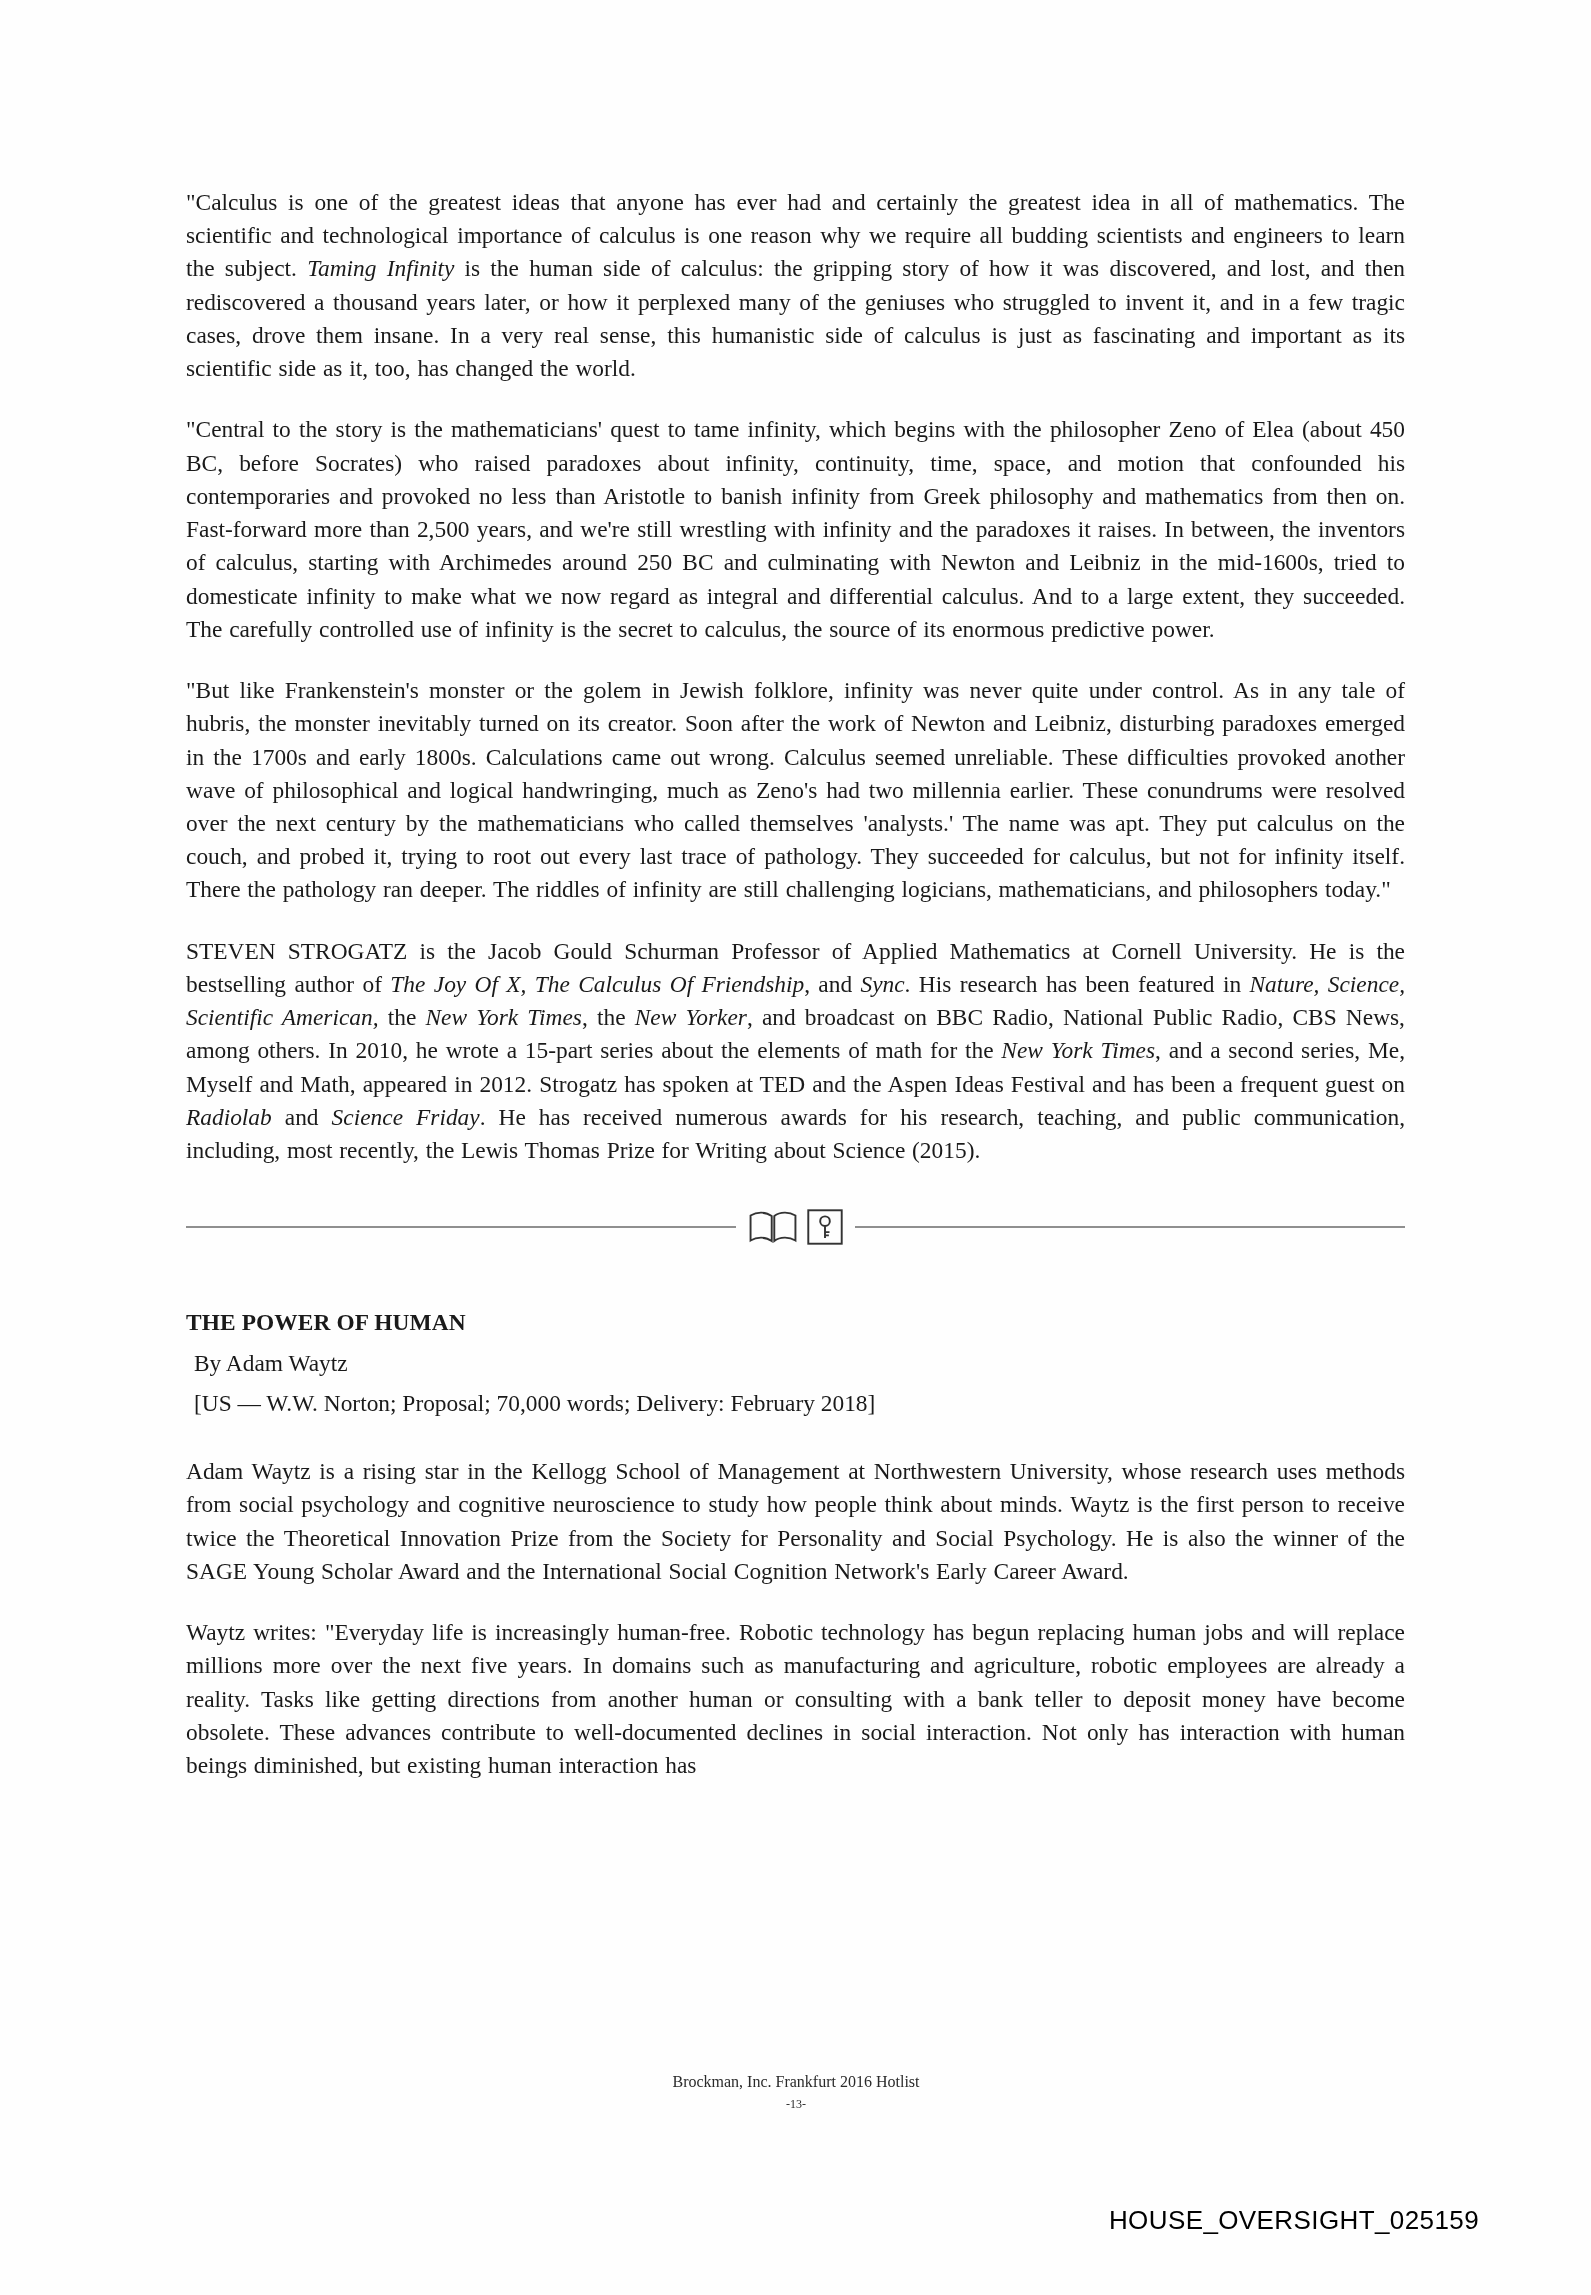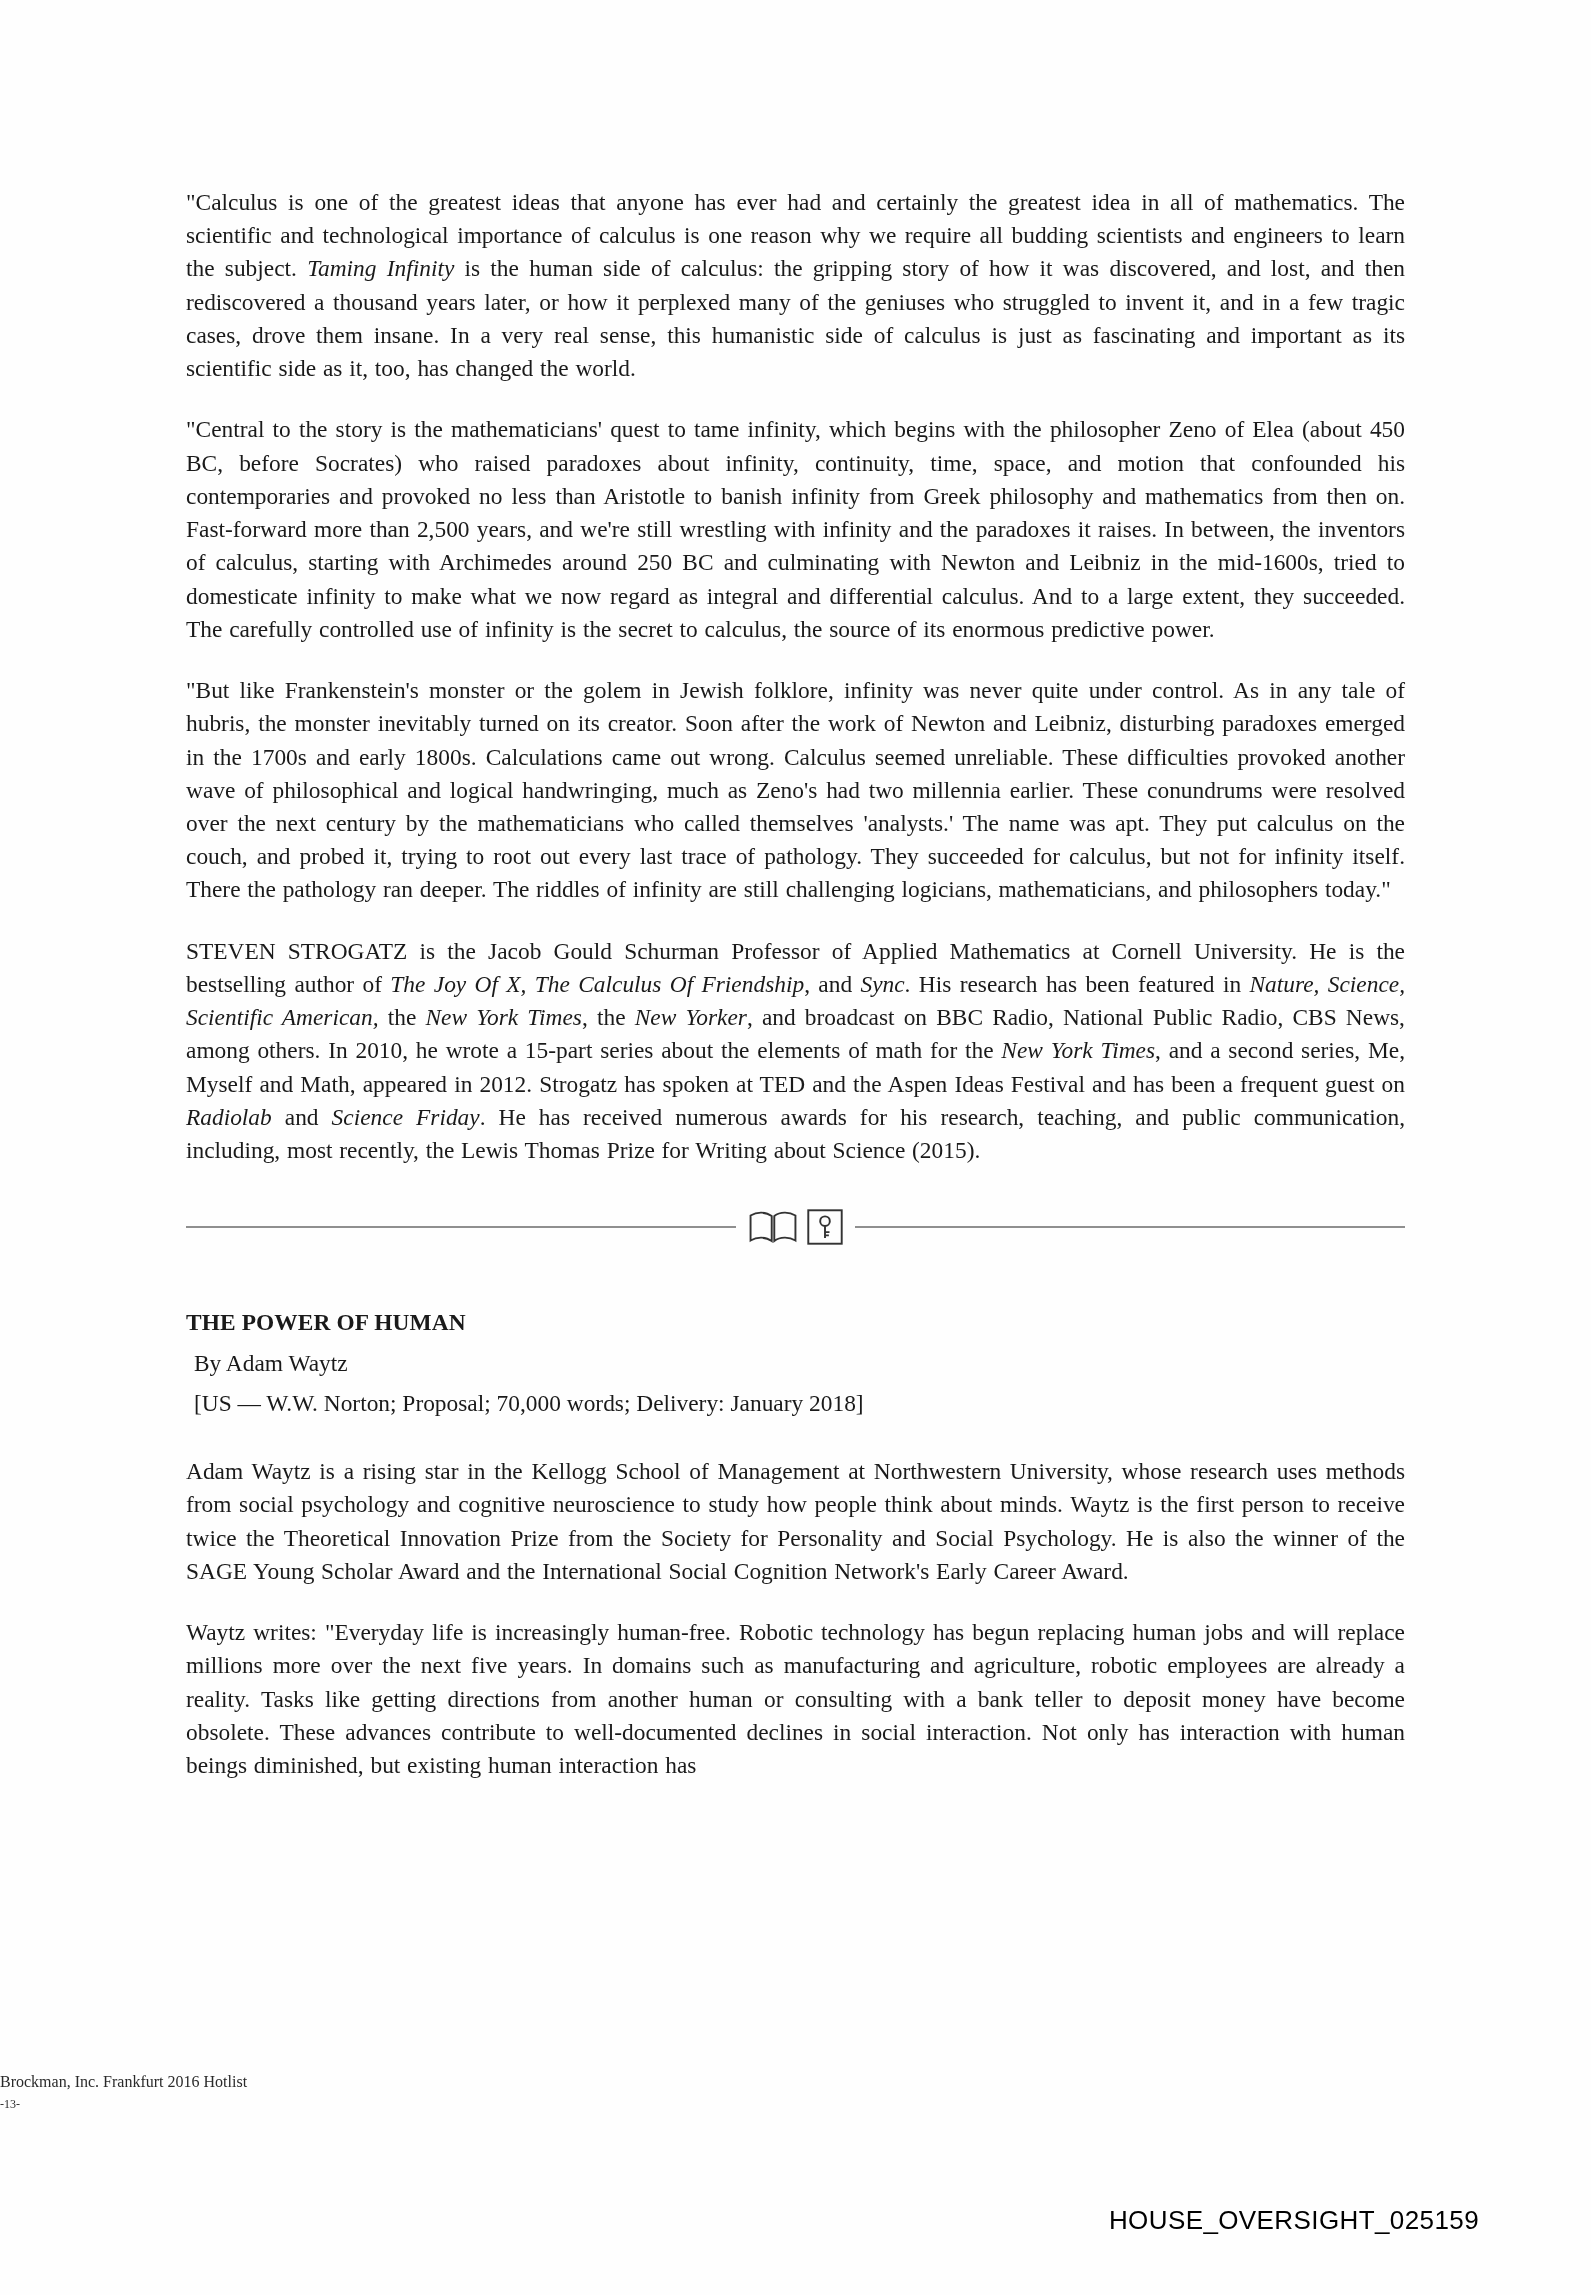--- a/index.html
+++ b/index.html
@@ -72,20 +72,21 @@
     line-height: 1.38;
     margin: 8px;
   }
   .block-gap { height: 28px; }
 
   .footer {
     position: absolute;
     left: 0;
     right: 0;
     top: 2070px;
+    text-align: center;
     font-size: 16px;
     line-height: 1.45;
     color: #2a2a2a;
   }
   .footer .pagenum {
     font-size: 12px;
     margin-top: 2.6px;
   }
   .stamp {
     position: absolute;
@@ -128,21 +129,21 @@
             <circle cx="28" cy="19" r="7.5" fill="none" stroke="#333" stroke-width="3"></circle>
             <path d="M28 27 L28 45 M28 36 L35 36 M28 41 L34 41" fill="none" stroke="#333" stroke-width="3"></path>
           </svg>
         </span>
       </div>
       <div class="rule"></div>
     </div>
 
     <p class="section-head">THE POWER OF HUMAN</p>
     <p class="section-line">By Adam Waytz</p>
-    <p class="section-line">[US — W.W. Norton; Proposal; 70,000 words; Delivery: January 2018]</p>
+    <p class="section-line">[US — W.W. Norton; Proposal; 70,000 words; Delivery: February 2018]</p>
 
     <div class="block-gap"></div>
 
     <p class="para">Adam Waytz is a rising star in the Kellogg School of Management at Northwestern University, whose research uses methods from social psychology and cognitive neuroscience to study how people think about minds. Waytz is the first person to receive twice the Theoretical Innovation Prize from the Society for Personality and Social Psychology. He is also the winner of the SAGE Young Scholar Award and the International Social Cognition Network's Early Career Award.</p>
     <p class="para">Waytz writes: "Everyday life is increasingly human-free. Robotic technology has begun replacing human jobs and will replace millions more over the next five years. In domains such as manufacturing and agriculture, robotic employees are already a reality. Tasks like getting directions from another human or consulting with a bank teller to deposit money have become obsolete. These advances contribute to well-documented declines in social interaction. Not only has interaction with human beings diminished, but existing human interaction has</p>
 
   </div>
 
   <div class="footer">
     <div>Brockman, Inc. Frankfurt 2016 Hotlist</div>

